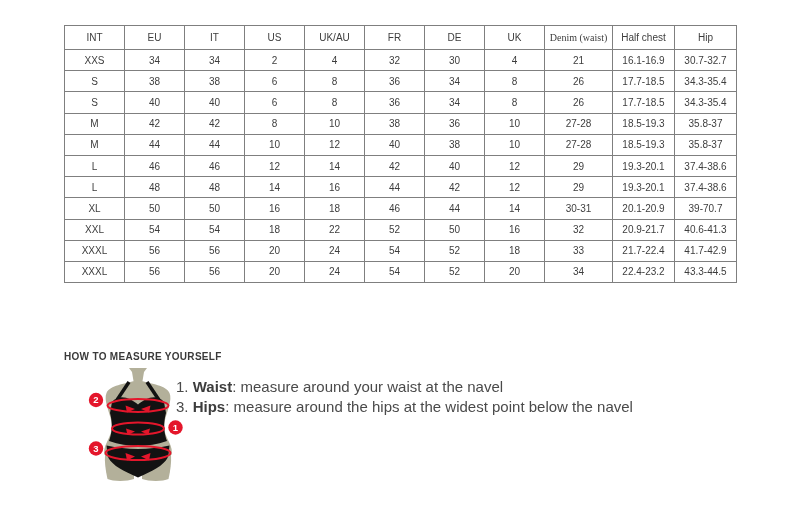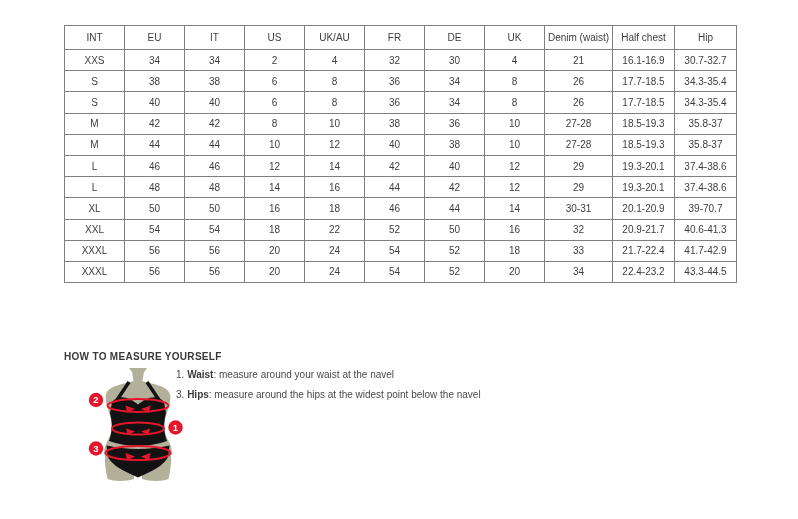--- a/index.html
+++ b/index.html
@@ -28,38 +28,38 @@
     color: #3d3d3d;
     text-align: center;
     vertical-align: middle;
     padding: 0;
     height: 21.2px;
     white-space: nowrap;
     overflow: hidden;
   }
   .size-table thead th { height: 24px; }
   .size-table th:nth-child(-n+8) { width: 60px; }
-  .size-table th:nth-child(9)  { width: 68px; }
+  .size-table th:nth-child(9)  { width: 68px; font-family: Liberation Serif, serif; }
   .size-table th:nth-child(10) { width: 62px; }
   .size-table th:nth-child(11) { width: 62px; }
 
   
   .measure-heading {
     position: absolute;
     left: 64px; top: 351px;
     font-size: 10px;
     font-weight: 700;
     letter-spacing: 0.3px;
     color: #3a3a3a;
   }
   .steps {
     position: absolute;
-    left: 176px; top: 369px;
+    left: 176px; top: 381px;
     list-style: none;
-    font-size: 10px;
+    font-size: 15px;
     color: #4a4a4a;
   }
   .steps li {
     line-height: 12px;
     margin-bottom: 7.5px;
     white-space: nowrap;
   }
   .steps b { font-weight: 700; color: #3d3d3d; }
 
   .figure-wrap {

